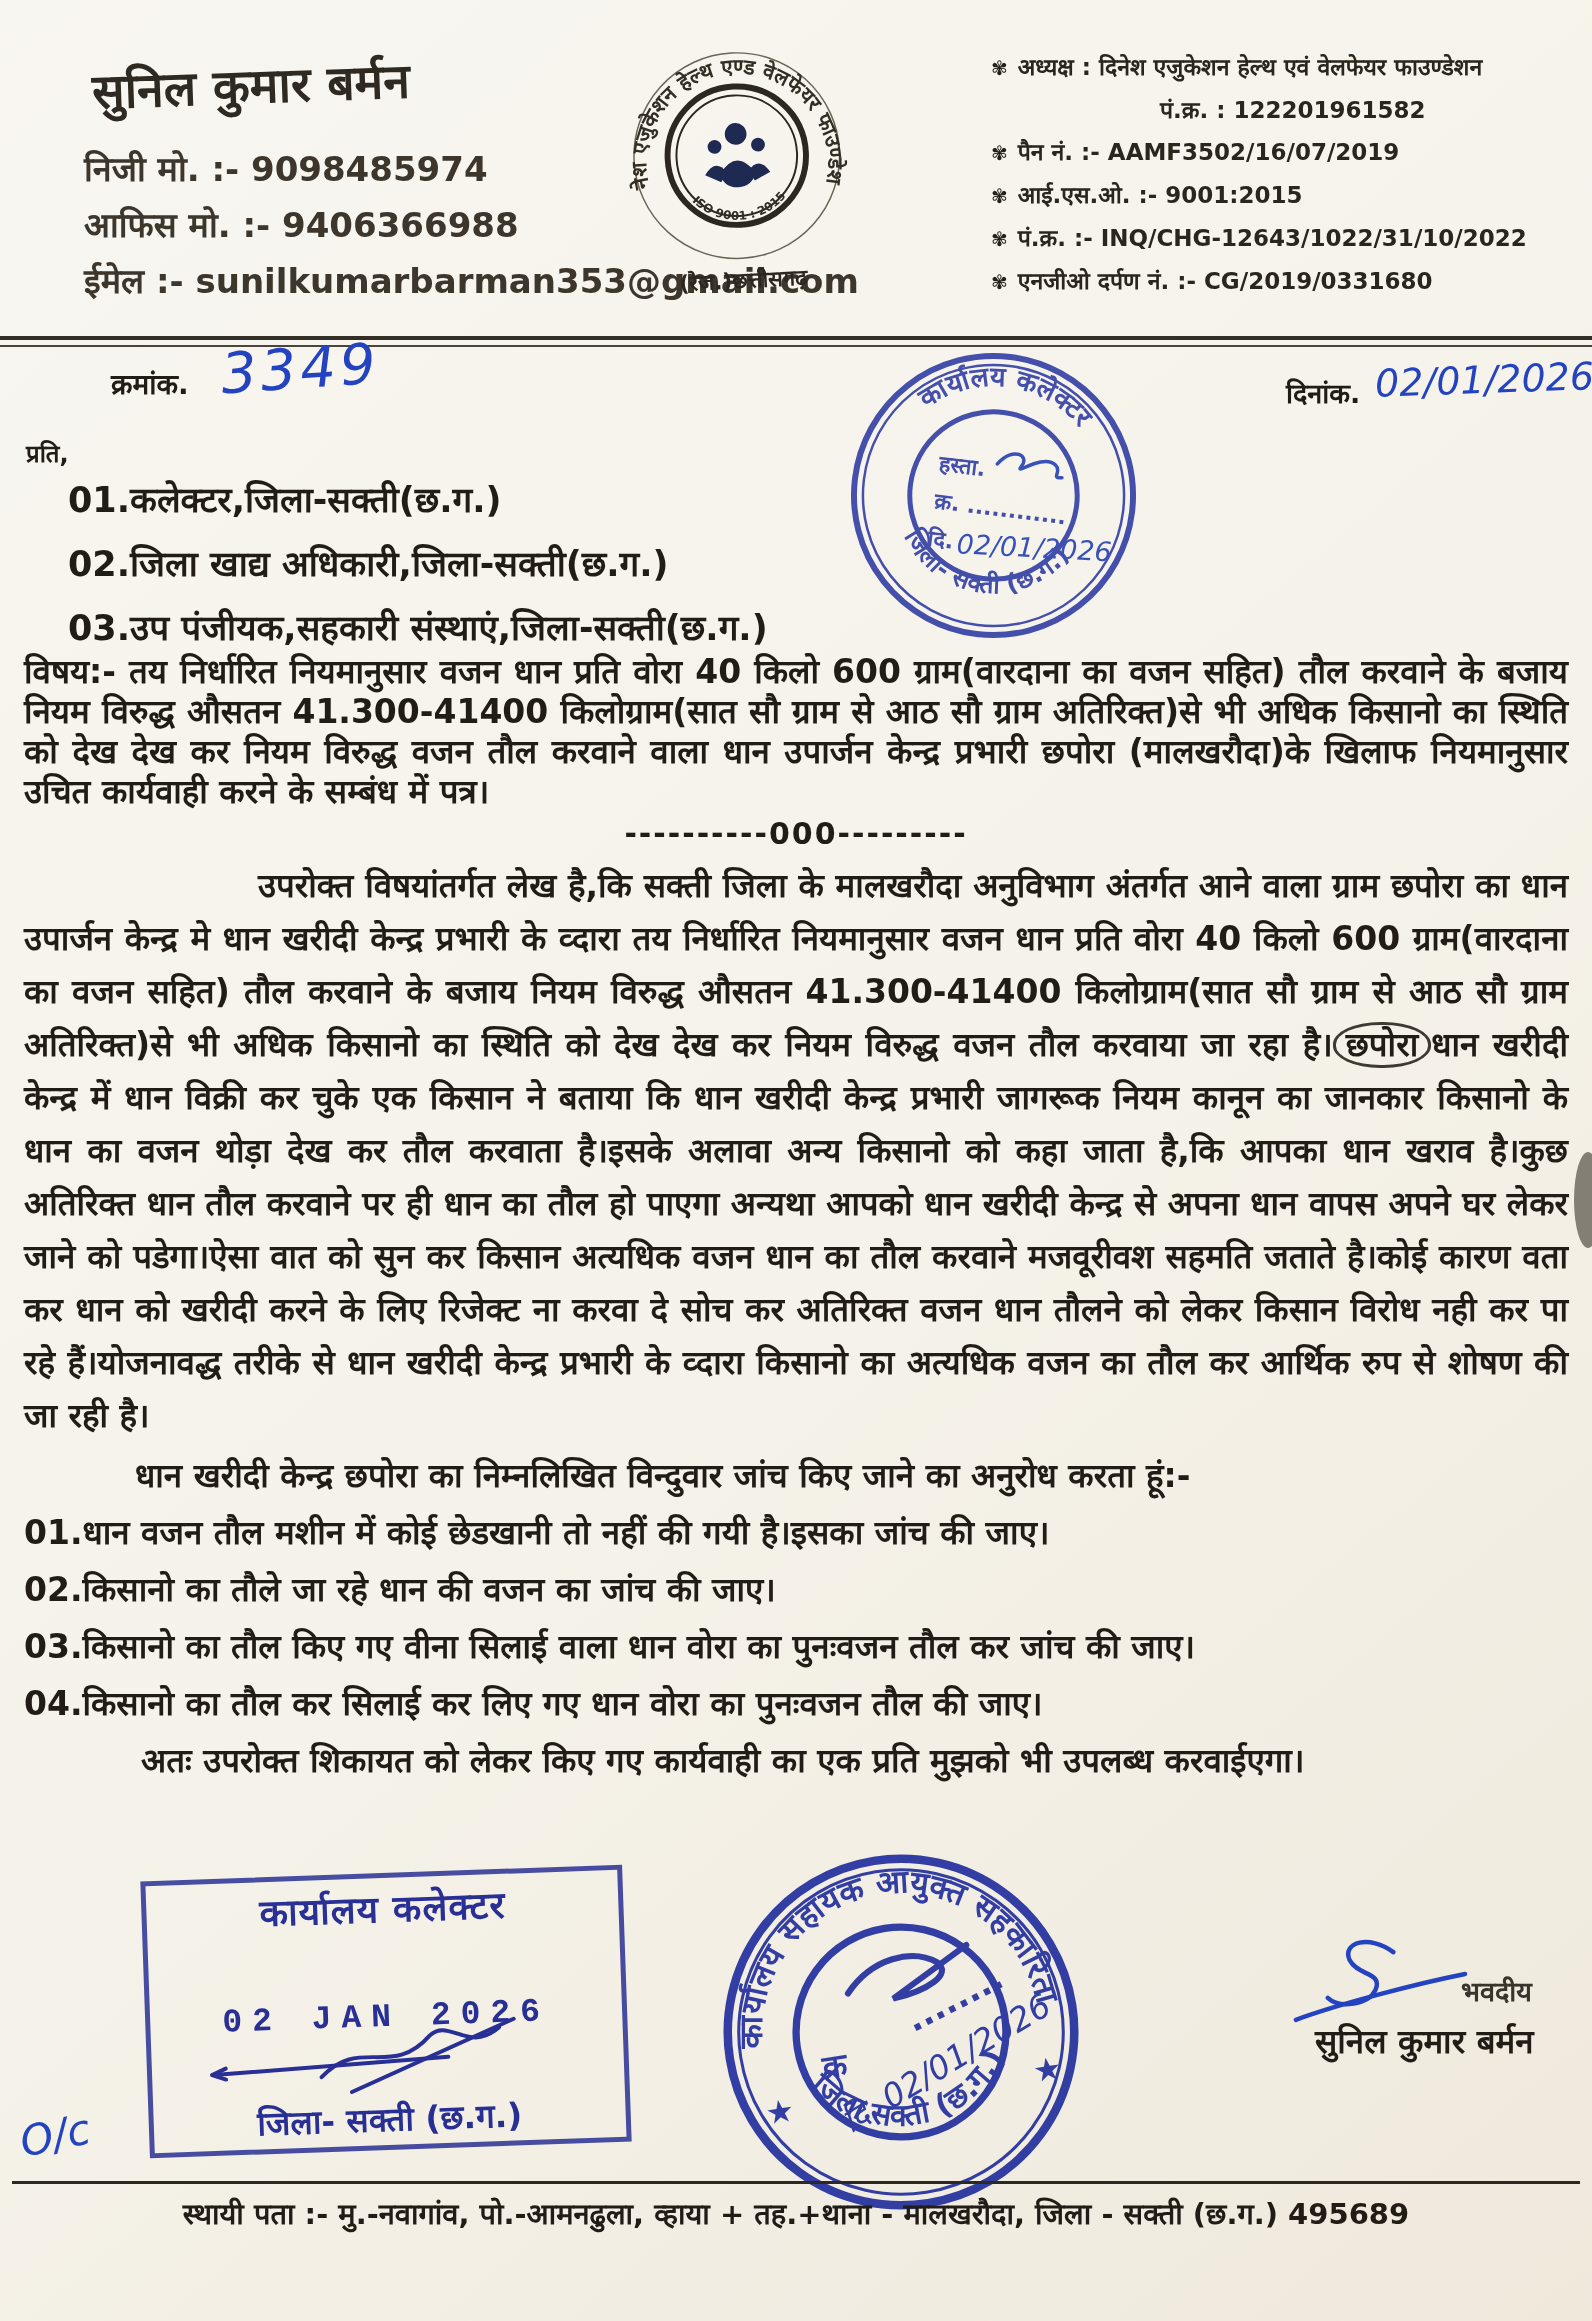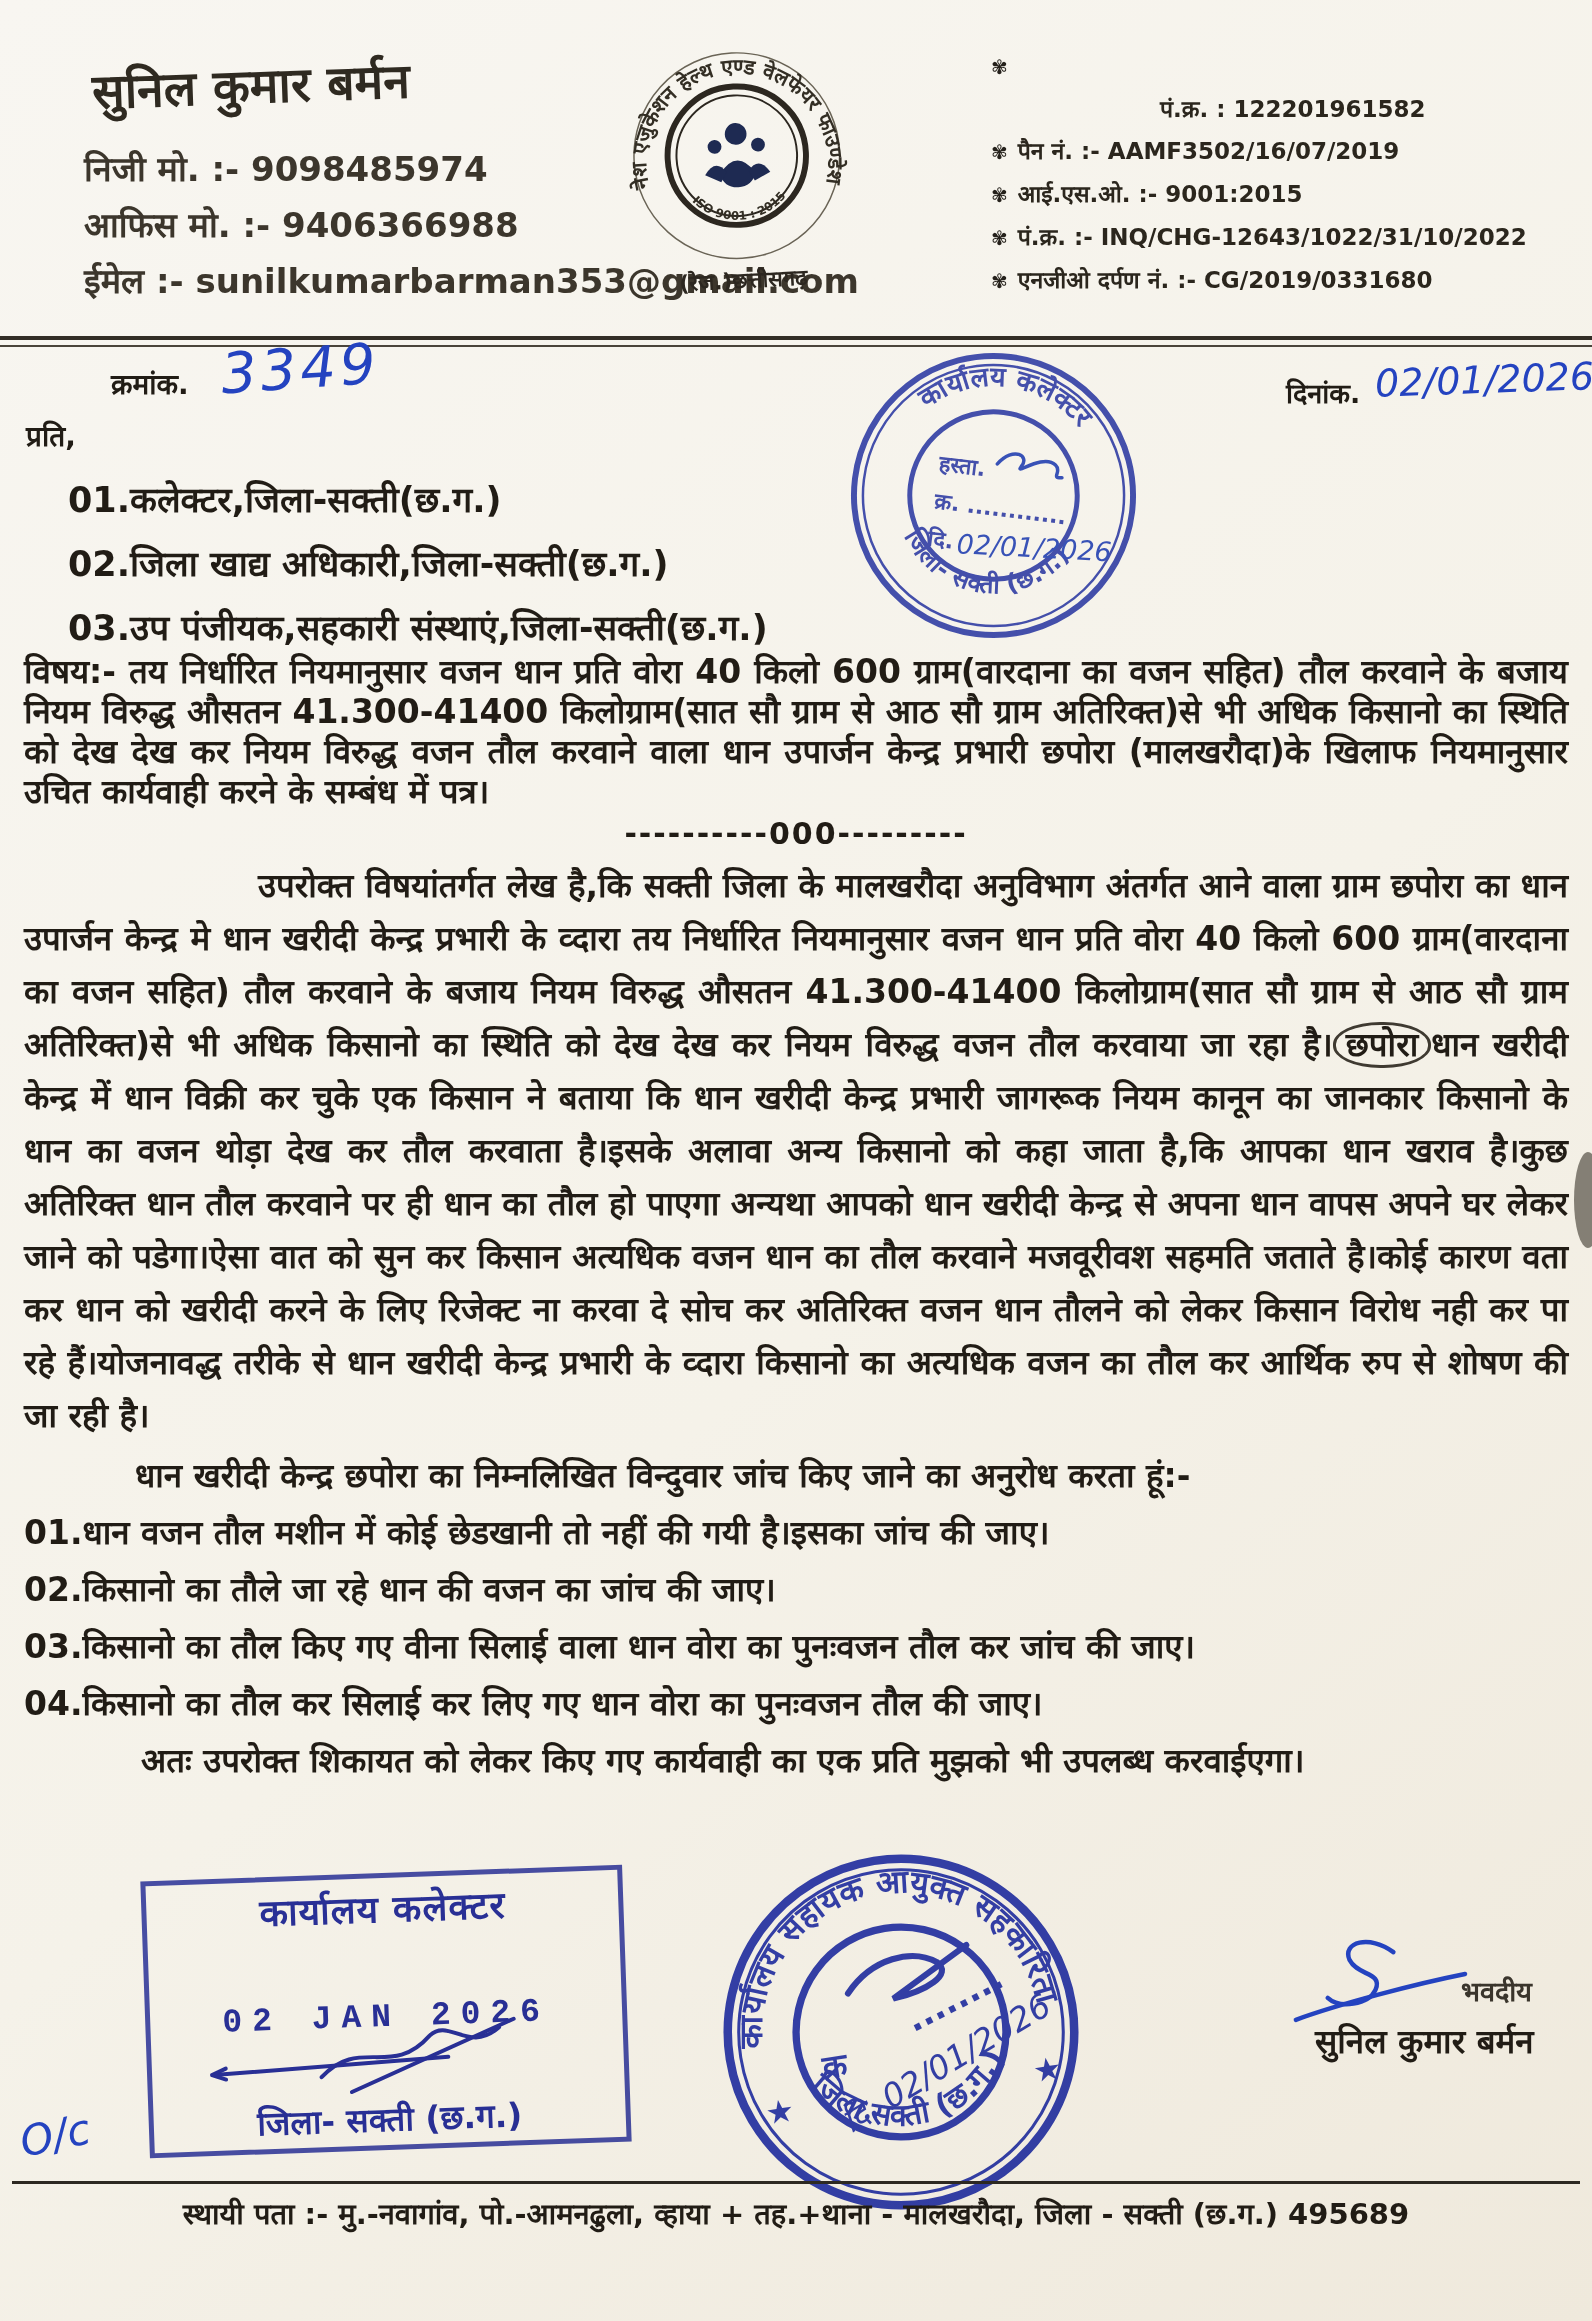--- a/index.html
+++ b/index.html
@@ -18,21 +18,21 @@
   .bullet{font-size:20px;color:#24201a;}
   .headrule{position:absolute;left:0;right:0;top:336px;border-top:4px solid #332e26;}
   .headrule2{position:absolute;left:0;right:0;top:345px;border-top:2px solid #4a443a;}
   
   .hand{color:#2443c0;font-style:italic;font-weight:500;}
   .serial-label{position:absolute;left:111px;top:364px;font-size:28px;font-weight:700;}
   .serial-value{position:absolute;left:221px;top:336px;font-size:56px;letter-spacing:4px;transform:rotate(-4deg);}
   .date-label{position:absolute;left:1286px;top:374px;font-size:27px;font-weight:700;}
   .date-value{position:absolute;left:1375px;top:358px;font-size:38px;transform:rotate(-2deg);white-space:nowrap;}
   
-  .salutation{position:absolute;left:26px;top:416px;font-size:28px;font-weight:700;}
+  .salutation{position:absolute;left:26px;top:436px;font-size:24px;font-weight:700;}
   .recipients{position:absolute;left:68px;top:468px;font-size:35px;font-weight:700;line-height:64px;white-space:nowrap;}
   
   .content{position:absolute;left:24px;top:652px;width:1544px;}
   .subject{font-size:33px;font-weight:700;text-align:justify;line-height:40px;}
   .divider{text-align:center;font-size:30px;font-weight:700;letter-spacing:2px;margin:4px 0 8px;}
   .body-par{font-size:33px;font-weight:700;text-align:justify;line-height:53px;text-indent:234px;}
   .circled{display:inline-block;text-indent:0;border:3px solid #3f3a31;border-radius:48%;padding:0 10px;line-height:40px;}
   .request-intro{padding-left:111px;font-size:33px;font-weight:700;line-height:56px;margin-top:6px;}
   .req-item{font-size:33px;font-weight:700;line-height:57px;white-space:nowrap;}
   .closing{padding-left:117px;font-size:33px;font-weight:700;line-height:57px;}
@@ -88,20 +88,21 @@
     <path id="logo-arc-bot" d="M 72 150 A 64 64 0 0 0 188 150" fill="none"></path>
     <text font-size="12" font-weight="700" fill="#332e24">
       <textPath href="#logo-arc-bot" startOffset="50%" text-anchor="middle">ISO 9001 : 2015</textPath>
     </text>
     <text x="130" y="256" font-size="22" font-weight="700" fill="#2c2720" text-anchor="middle">(रेज.)छत्तीसगढ़</text>
   </svg>
 
   <div class="h-right">
     <div class="row">
       <span class="bullet">✾</span>
+      <span>अध्यक्ष : दिनेश एजुकेशन हेल्थ एवं वेलफेयर फाउण्डेशन</span>
     </div>
     <div class="row center">
       <span>पं.क्र. : 122201961582</span>
     </div>
     <div class="row">
       <span class="bullet">✾</span>
       <span>पैन नं. :- AAMF3502/16/07/2019</span>
     </div>
     <div class="row">
       <span class="bullet">✾</span>

